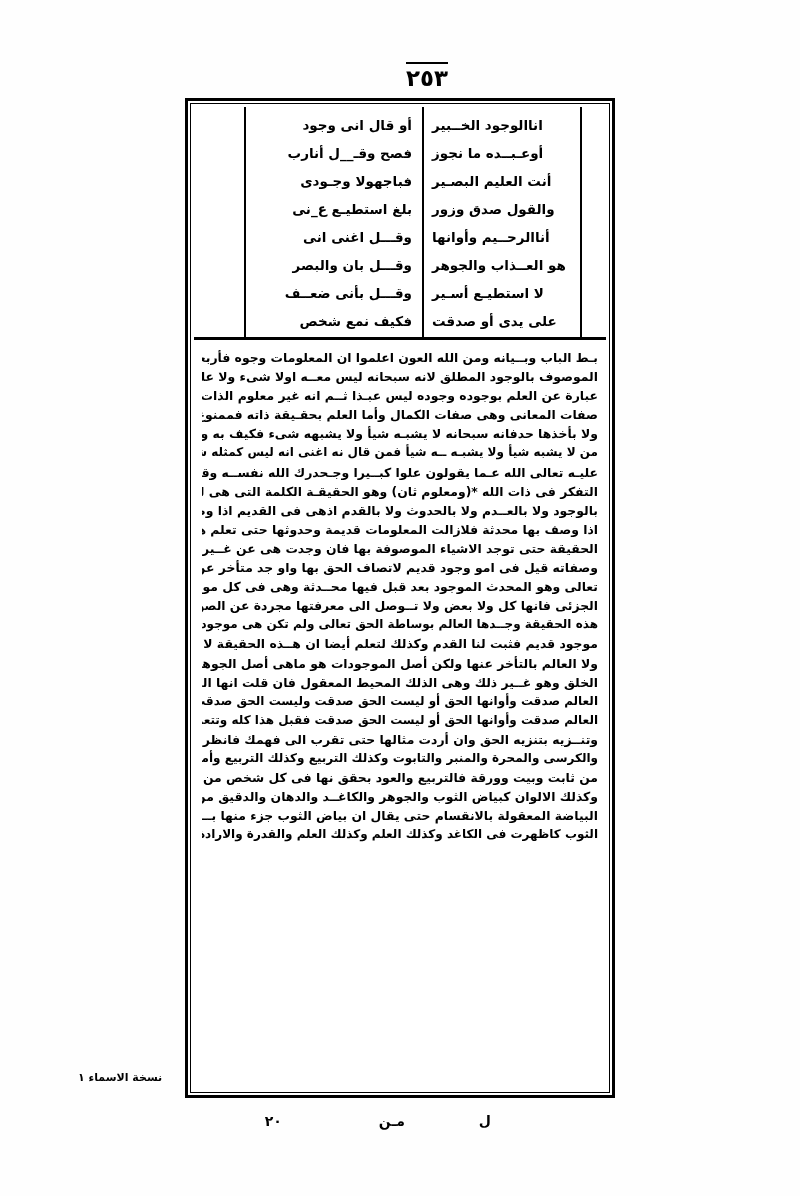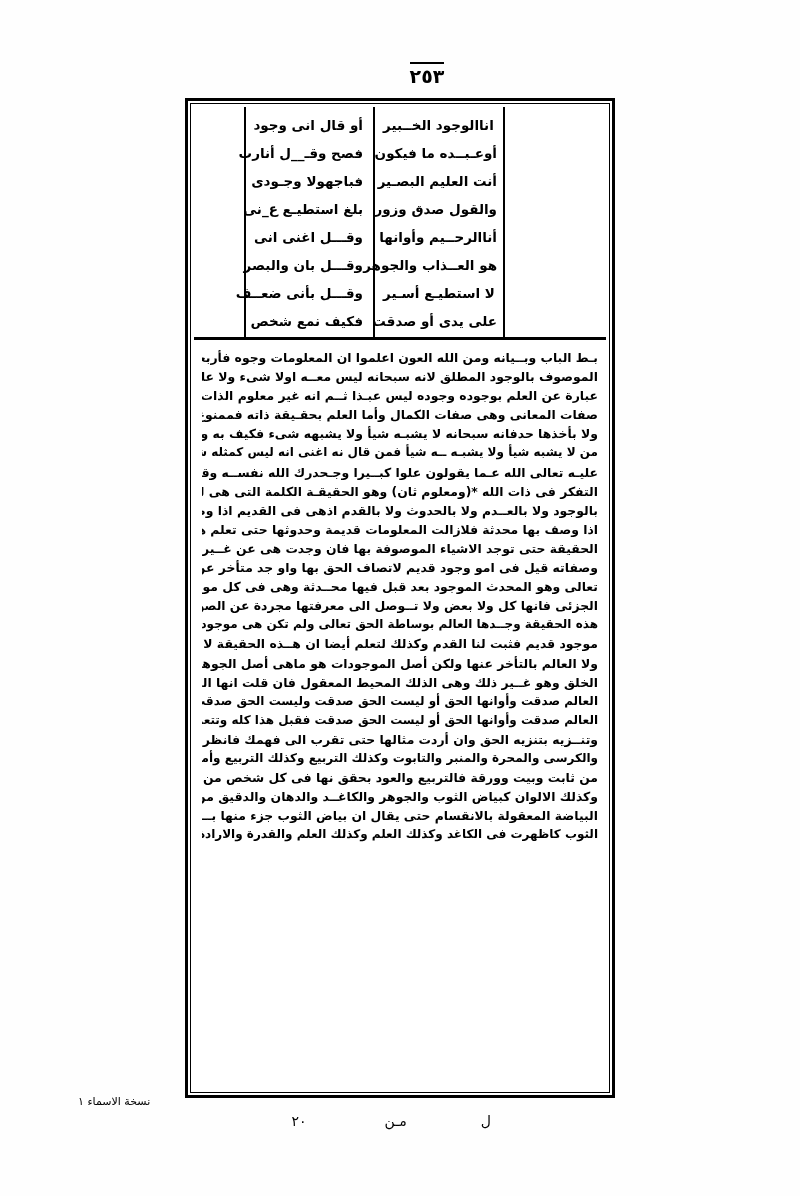--- a/index.html
+++ b/index.html
@@ -24,21 +24,21 @@
     background: #fefefe;
   }
 
   
   .folio-number {
     position: absolute;
     top: 62px;
     left: 0;
     width: 800px;
     text-align: center;
-    font-size: 19px;
+    font-size: 23px;
     font-weight: 700;
     letter-spacing: 1px;
     direction: rtl;
     color: #000;
   }
   .folio-number span {
     display: inline-block;
     margin-left: 54px;
     border-top: 2px solid #000;
     padding-top: 1px;
@@ -76,22 +76,22 @@
     box-sizing: border-box;
   }
   .verse-col {
     box-sizing: border-box;
     position: relative;
   }
   .verse-col + .verse-col {
     border-right: 2px solid #000;
   }
   .col-edge-right  { width: 52px; }
-  .col-verse-right { width: 129px; }
-  .col-verse-left  { width: 130px; }
+  .col-verse-right { width: 178px; }
+  .col-verse-left  { width: 158px; }
   .col-edge-left   { flex: 1; }
 
   .verse-lines {
     display: flex;
     flex-direction: column;
     justify-content: space-around;
     height: 100%;
     padding: 4px 6px 2px 6px;
     box-sizing: border-box;
   }
@@ -134,67 +134,66 @@
   .prose-line.tight { letter-spacing: -0.55px; font-size: 12px; }
 
   
   .margin-note {
     position: absolute;
     top: 1071px;
     left: 78px;
     width: 108px;
     direction: rtl;
     font-size: 11px;
-    font-weight: 400;
+    font-weight: 700;
     white-space: nowrap;
     text-align: left;
     color: #000;
-    margin-top: 24px;
   }
 
   
   .footer-row {
     position: absolute;
     top: 1106px;
     left: 185px;
     width: 430px;
     height: 30px;
     direction: rtl;
     display: flex;
     align-items: center;
   }
   .footer-item {
     font-size: 14px;
-    font-weight: 400;
+    font-weight: 700;
     color: #000;
     white-space: nowrap;
   }
   .footer-signature { margin-right: 124px; }
-  .footer-quire     { margin-right: 74px; }
+  .footer-quire     { margin-right: 74px; margin-left: 19px; }
   .footer-catch     { margin-right: 78px; }
 </style>
 </head>
 <body>
 
 <div class="page">
 
   <div class="folio-number">
     <span>٢٥٣</span>
   </div>
 
   <div class="text-frame">
 
     <div class="verse-table">
 
       <div class="verse-col col-edge-left"></div>
 
       <div class="verse-col col-verse-left">
         <div class="verse-lines">
           <div class="verse-line">اناالوجود الخــبير</div>
-          <div class="verse-line">أوعـبــده ما فيكون</div>
+          <div class="verse-line">أوعـبــده ما نجوز</div>
           <div class="verse-line">أنت العليم البصـير</div>
           <div class="verse-line">والقول صدق وزور</div>
           <div class="verse-line">أناالرحــيم وأوانها</div>
           <div class="verse-line">هو العــذاب والجوهر</div>
           <div class="verse-line">لا استطيـع أسـير</div>
           <div class="verse-line">على يدى أو صدقت</div>
         </div>
       </div>
 
       <div class="verse-col col-verse-right">

